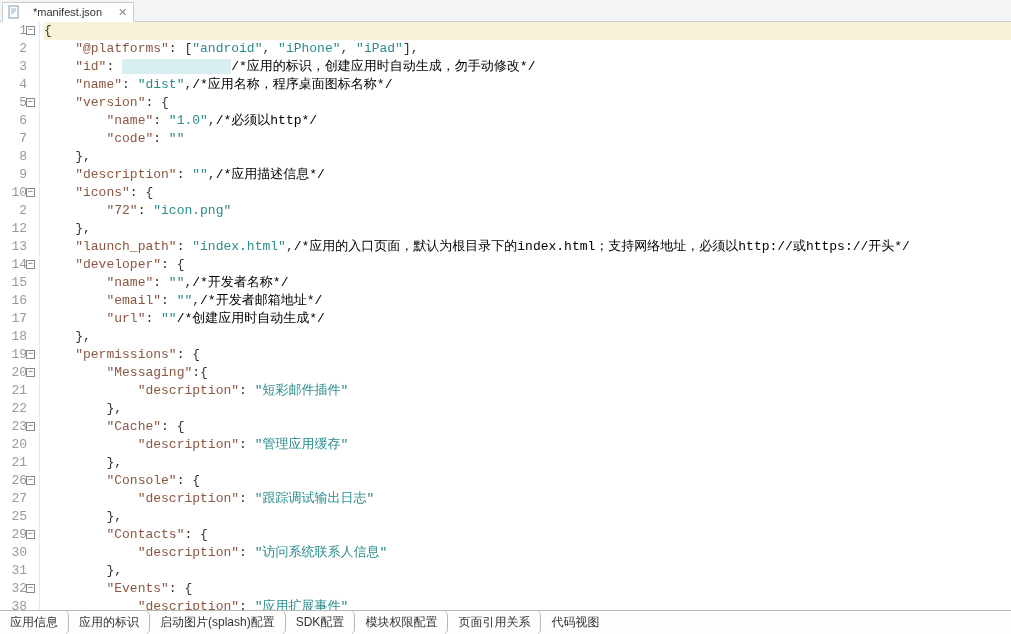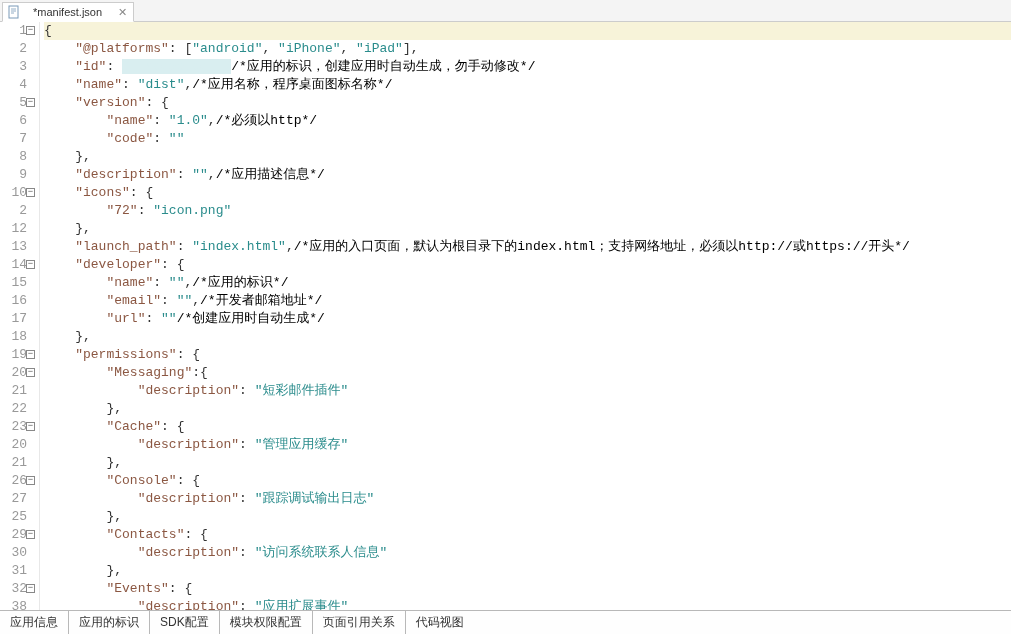--- a/index.html
+++ b/index.html
@@ -20,21 +20,21 @@
 .cur-line { background: #f7f3d9; }
 
 .attr { color: #8b5742; }
 .str { color: #2a8c8c; }
 .punct { color: #333; }
 .brace { color: #333; }
 .comment { color: #000000; }
 .redacted { background: #d9eef0; color: #d9eef0; }
 
 .bottom-tabs { height: 24px; border-top: 1px solid #b8b8b8; background: #fefefe; display: flex; align-items: center; font-size: 12px; }
-.bottom-tab { padding: 4px 10px; border-right: 1px solid #b8b8b8; color: #333; white-space: nowrap; }
+.bottom-tab { padding: 4px 10px; border-right: 1px solid #b8b8b8; color: #333; white-space: nowrap; border-radius: 6px; }
 .bottom-tabs .bottom-tab:last-child { border-right: none; }
 </style>
 </head>
 <body>
 
 <div class="tab-bar">
   <div class="tab">
     <span class="tab-icon">
       <svg width="14" height="14" viewBox="0 0 14 14">
           <rect x="2" y="1" width="9" height="12" fill="#fff" stroke="#7a9ab8"></rect>
@@ -90,21 +90,21 @@
       <div class="code-line"><span>    </span><span class="attr">"version"</span><span class="punct">: {</span></div>
       <div class="code-line"><span>        </span><span class="attr">"name"</span><span class="punct">: </span><span class="str">"1.0"</span><span class="punct">,</span><span class="comment">/*必须以http*/</span></div>
       <div class="code-line"><span>        </span><span class="attr">"code"</span><span class="punct">: </span><span class="str">""</span></div>
       <div class="code-line"><span>    </span><span class="punct">},</span></div>
       <div class="code-line"><span>    </span><span class="attr">"description"</span><span class="punct">: </span><span class="str">""</span><span class="punct">,</span><span class="comment">/*应用描述信息*/</span></div>
       <div class="code-line"><span>    </span><span class="attr">"icons"</span><span class="punct">: {</span></div>
       <div class="code-line"><span>        </span><span class="attr">"72"</span><span class="punct">: </span><span class="str">"icon.png"</span></div>
       <div class="code-line"><span>    </span><span class="punct">},</span></div>
       <div class="code-line"><span>    </span><span class="attr">"launch_path"</span><span class="punct">: </span><span class="str">"index.html"</span><span class="punct">,</span><span class="comment">/*应用的入口页面，默认为根目录下的index.html；支持网络地址，必须以http://或https://开头*/</span></div>
       <div class="code-line"><span>    </span><span class="attr">"developer"</span><span class="punct">: {</span></div>
-      <div class="code-line"><span>        </span><span class="attr">"name"</span><span class="punct">: </span><span class="str">""</span><span class="punct">,</span><span class="comment">/*应用的标识*/</span></div>
+      <div class="code-line"><span>        </span><span class="attr">"name"</span><span class="punct">: </span><span class="str">""</span><span class="punct">,</span><span class="comment">/*开发者名称*/</span></div>
       <div class="code-line"><span>        </span><span class="attr">"email"</span><span class="punct">: </span><span class="str">""</span><span class="punct">,</span><span class="comment">/*开发者邮箱地址*/</span></div>
       <div class="code-line"><span>        </span><span class="attr">"url"</span><span class="punct">: </span><span class="str">""</span><span class="comment">/*创建应用时自动生成*/</span></div>
       <div class="code-line"><span>    </span><span class="punct">},</span></div>
       <div class="code-line"><span>    </span><span class="attr">"permissions"</span><span class="punct">: {</span></div>
       <div class="code-line"><span>        </span><span class="attr">"Messaging"</span><span class="punct">:{</span></div>
       <div class="code-line"><span>            </span><span class="attr">"description"</span><span class="punct">: </span><span class="str">"短彩邮件插件"</span></div>
       <div class="code-line"><span>        </span><span class="punct">},</span></div>
       <div class="code-line"><span>        </span><span class="attr">"Cache"</span><span class="punct">: {</span></div>
       <div class="code-line"><span>            </span><span class="attr">"description"</span><span class="punct">: </span><span class="str">"管理应用缓存"</span></div>
       <div class="code-line"><span>        </span><span class="punct">},</span></div>
@@ -115,17 +115,18 @@
       <div class="code-line"><span>            </span><span class="attr">"description"</span><span class="punct">: </span><span class="str">"访问系统联系人信息"</span></div>
       <div class="code-line"><span>        </span><span class="punct">},</span></div>
       <div class="code-line"><span>        </span><span class="attr">"Events"</span><span class="punct">: {</span></div>
       <div class="code-line"><span>            </span><span class="attr">"description"</span><span class="punct">: </span><span class="str">"应用扩展事件"</span></div>
     </div>
 </div>
 
 <div class="bottom-tabs" id="bottom-tabs">
     <div class="bottom-tab">应用信息</div>
     <div class="bottom-tab">应用的标识</div>
+    <div class="bottom-tab">启动图片(splash)配置</div>
     <div class="bottom-tab">SDK配置</div>
     <div class="bottom-tab">模块权限配置</div>
     <div class="bottom-tab">页面引用关系</div>
     <div class="bottom-tab">代码视图</div>
   </div>
 
 </body></html>

